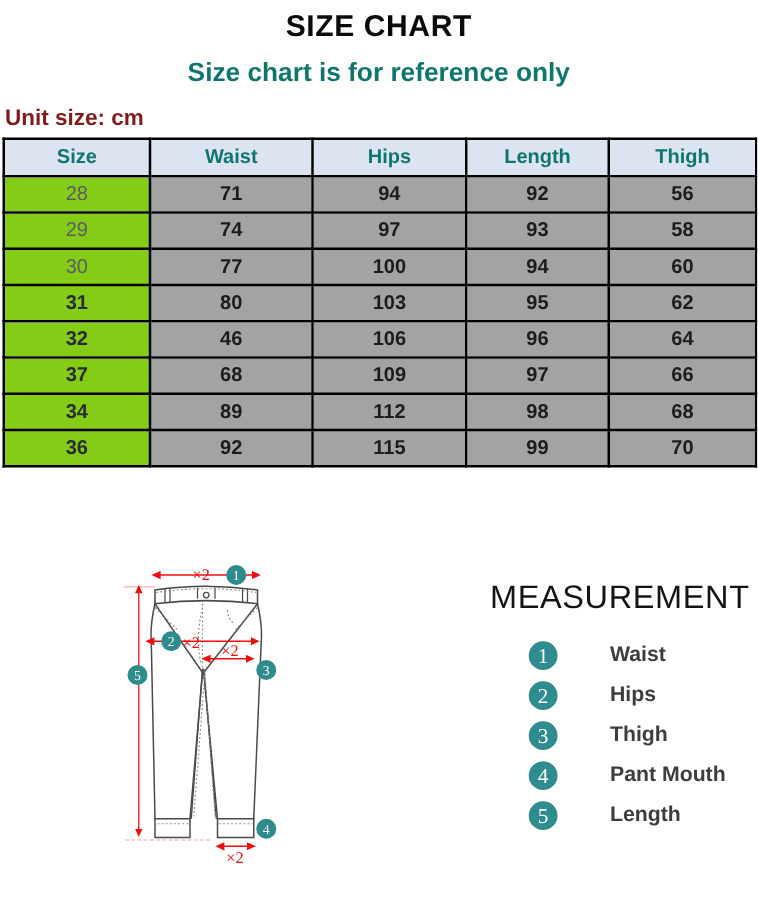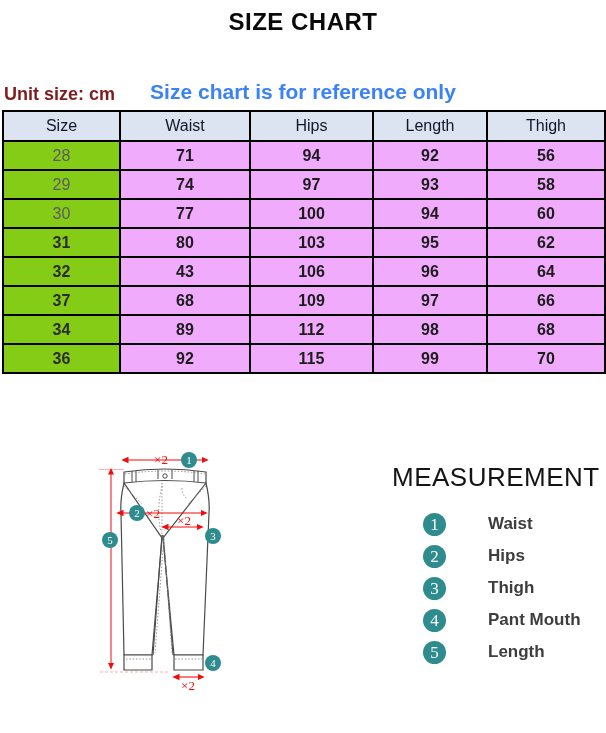--- a/index.html
+++ b/index.html
@@ -8,38 +8,38 @@
     position:relative; width:606px; height:733px; background:#ffffff;
     font-family:"Liberation Sans", sans-serif; overflow:hidden;
   }
   .main-title {
     position:absolute; top:8px; left:0; width:100%;
     text-align:center; font-size:24px; font-weight:bold; color:#0a0a0a;
     letter-spacing:0.5px;
   }
   .sub-title {
     position:absolute; top:47px; left:0; width:100%;
-    text-align:center; font-size:21px; font-weight:bold; color:#3b82f6;margin-top:33px;
+    text-align:center; font-size:21px; font-weight:bold; color:#0f766e;
   }
   .unit-note {
     position:absolute; top:84px; left:4px;
     font-size:18px; font-weight:600; color:#7f1d1d;
   }
   table.size-table {
     position:absolute; top:110px; left:2px; width:602px;
     border-collapse:collapse; table-layout:fixed;
   }
   .size-table th, .size-table td {
     border:2px solid #000000; text-align:center; vertical-align:middle;
     font-size:16px; overflow:hidden;
   }
   .size-table th {
-    height:30px; background:#dce4f2; font-weight:normal; color:#0f172a;
-  }
-  .size-table td { height:29px; font-weight:bold; color:#1c1c1c; background:#f0abfc; }
+    height:30px; background:#dce4f2; font-weight:bold; color:#0f766e;
+  }
+  .size-table td { height:29px; font-weight:bold; color:#1c1c1c; background:#a3a3a3; }
   .size-table td.size-col { background:#84cc16; color:#2b2b33; }
   .size-table td.size-col.muted { color:#5c5c66; font-weight:400; }
   .col-size{width:117px}.col-waist{width:130px}.col-hips{width:123px}
   .col-length{width:114px}.col-thigh{width:118px}
 
   .pants-svg { position:absolute; left:78px; top:450px; }
 
   .legend {
     position:absolute; left:392px; top:462px; width:210px;
   }
@@ -117,21 +117,21 @@
         </tr>
         <tr>
           <td class="size-col">31</td>
           <td>80</td>
           <td>103</td>
           <td>95</td>
           <td>62</td>
         </tr>
         <tr>
           <td class="size-col">32</td>
-          <td>43</td>
+          <td>46</td>
           <td>106</td>
           <td>96</td>
           <td>64</td>
         </tr>
         <tr>
           <td class="size-col">37</td>
           <td>68</td>
           <td>109</td>
           <td>97</td>
           <td>66</td>

